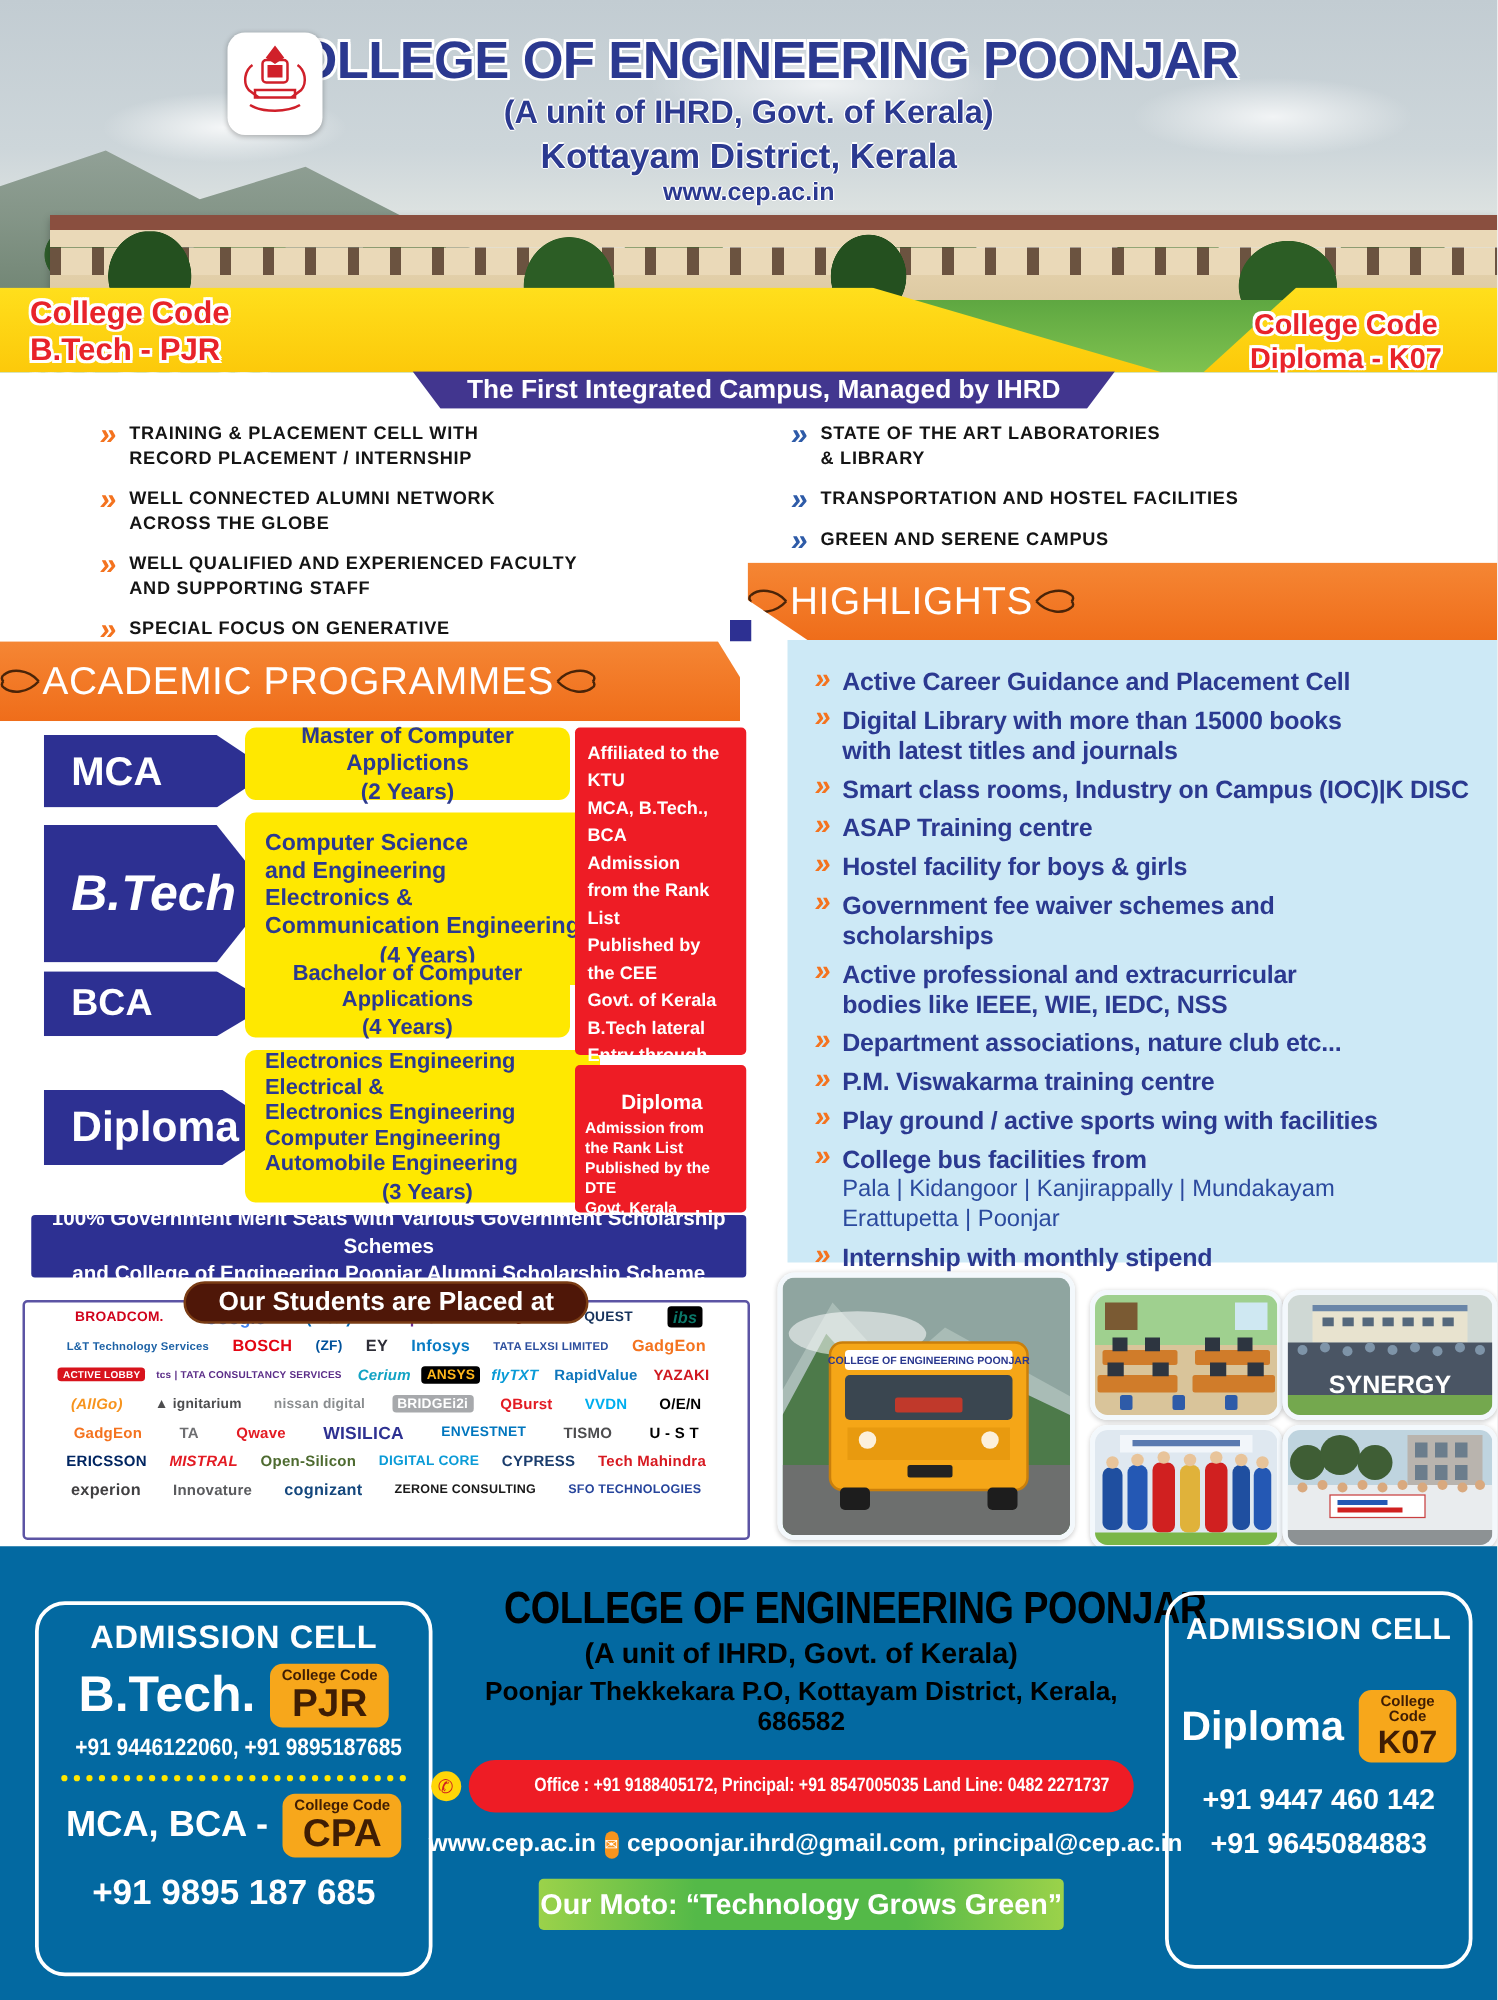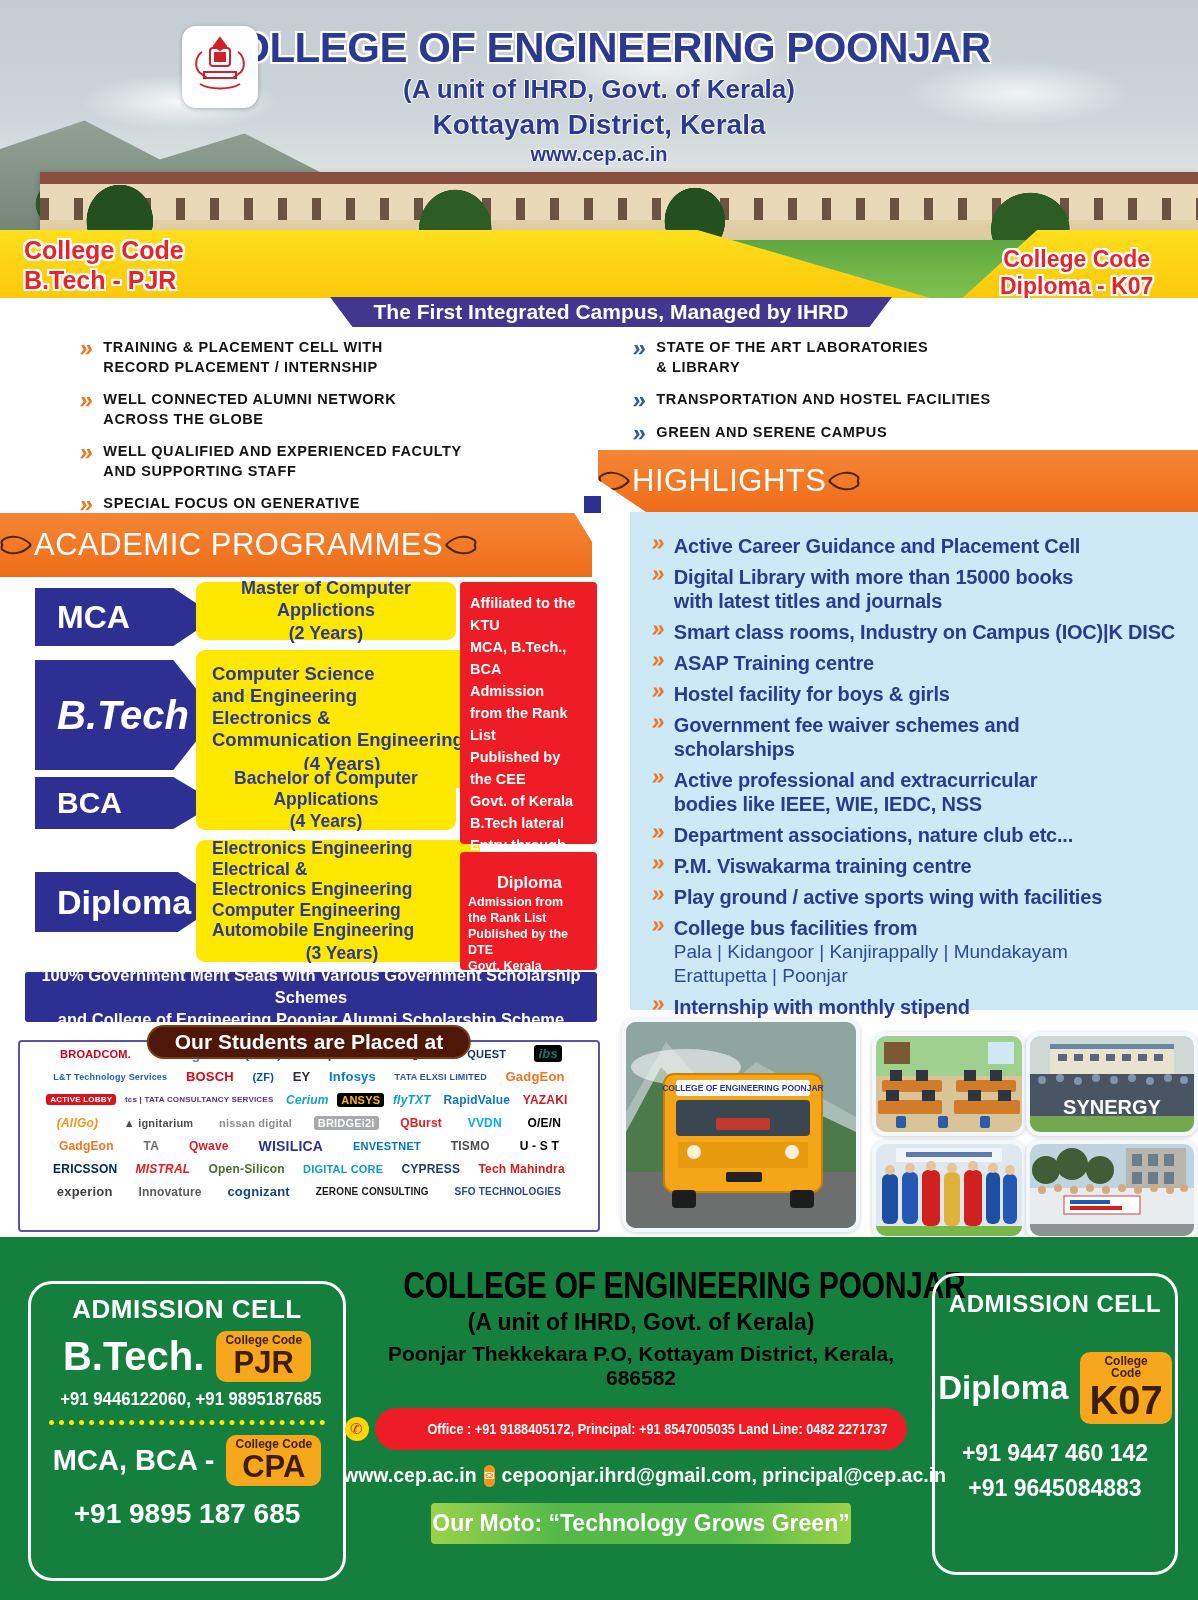--- a/index.html
+++ b/index.html
@@ -119,21 +119,21 @@
   .clogo{font-weight:800;font-size:11px;letter-spacing:.2px;padding:1px 4px;border-radius:3px;white-space:nowrap;}
   
   .photo{position:absolute;border:4px solid #f3f8fc;border-radius:14px;overflow:hidden;box-shadow:0 1px 4px rgba(0,0,0,.2);}
   .photo svg{display:block;}
   .ph-bus{left:622px;top:1018px;}
   .ph-lab{left:872px;top:1032px;}
   .ph-syn{left:1026px;top:1032px;}
   .ph-grad{left:872px;top:1140px;}
   .ph-grp{left:1026px;top:1140px;}
   
-  .footer{position:absolute;left:0;top:1237px;width:1198px;height:363px;background:#15803d;}
+  .footer{position:absolute;left:0;top:1237px;width:1198px;height:363px;background:#0369a1;}
   .adbox{position:absolute;border:3px solid #fff;border-radius:24px;box-sizing:border-box;color:#fff;text-align:center;}
   .adbox.left{left:28px;top:44px;width:318px;height:300px;padding:10px 12px;}
   .adbox.right{left:932px;top:36px;width:246px;height:302px;padding:14px 10px;}
   .adtitle{font-size:26px;font-weight:800;letter-spacing:.5px;}
   .courserow{display:flex;align-items:center;justify-content:center;gap:12px;margin-top:6px;}
   .coursename{font-weight:900;}
   .codebadge{background:#f7a71b;border-radius:10px;padding:3px 9px 4px;color:#3f1d04;line-height:1;}
   .codebadge .cc{font-size:12px;font-weight:800;display:block;}
   .codebadge .code{font-size:31px;font-weight:900;display:block;margin-top:1px;}
   .phline{font-weight:900;white-space:nowrap;}
@@ -673,21 +673,21 @@
       </div>
       <div class="motobar">Our Moto: “Technology Grows Green”</div>
     </div>
 
     <div class="adbox right">
       <div class="adtitle" style="font-size:24px">ADMISSION CELL</div>
       <div class="courserow" style="margin-top:34px">
         <span class="coursename" style="font-size:33px">Diploma</span>
         <span class="codebadge">
           <span class="cc">College Code</span>
-          <span class="code" style="font-size:40px">K07</span>
+          <span class="code" style="font-size:26px">K07</span>
         </span>
       </div>
       <div class="phline" style="font-size:23px;margin-top:16px">+91 9447 460 142</div>
       <div class="phline" style="font-size:23px;margin-top:8px">+91 9645084883</div>
     </div>
   </div>
 
 </div>
 
 </body></html>

